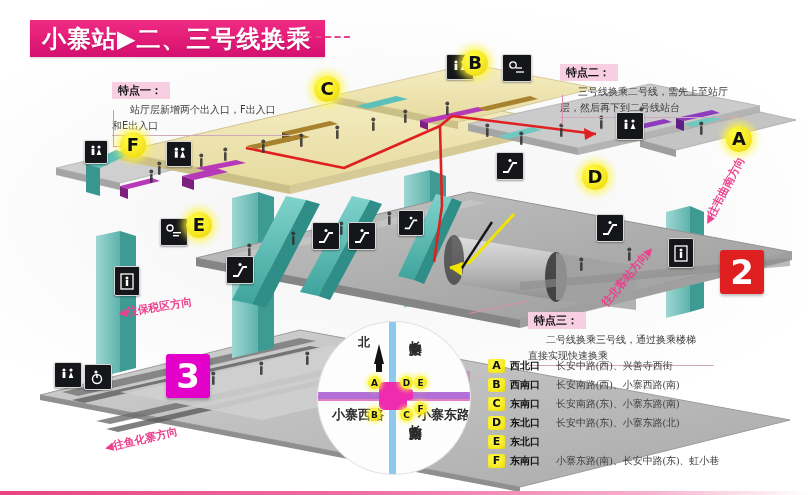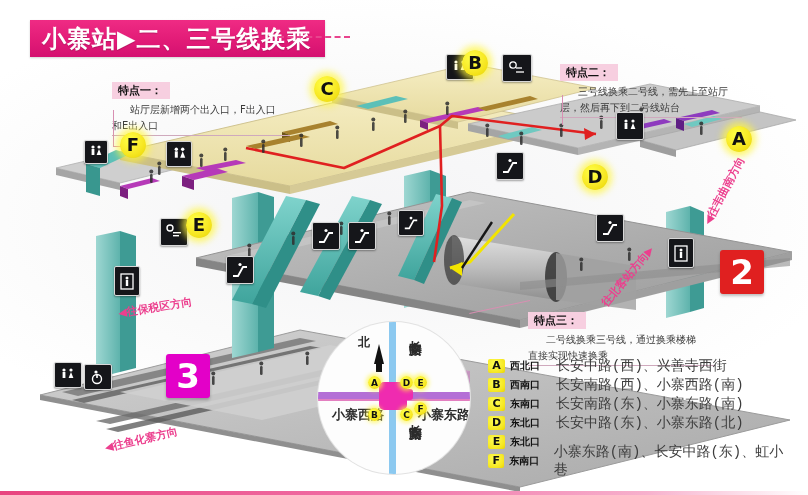--- a/index.html
+++ b/index.html
@@ -104,22 +104,22 @@
   
   .legend{position:absolute;left:488px;top:356px;width:300px;}
   .lrow{display:flex;align-items:center;height:19px;}
   .lrow .lt{width:17px;height:14px;border-radius:2px;
      background:radial-gradient(ellipse at 40% 35%, #ffff55 0%,#f5e620 70%,#e8d400 100%);
      display:flex;align-items:center;justify-content:center;
      font-size:11px;font-weight:bold;color:#111;margin-right:5px;
      font-family:"DejaVu Sans","Liberation Sans",sans-serif;}
   .lrow .ld{font-size:10px;font-weight:bold;color:#111;width:46px;
      font-family:"DejaVu Sans","Liberation Sans",sans-serif;}
-  .lrow .ls{font-size:14px;color:#3c3c3c;
-     font-family:Liberation Mono, monospace;}
+  .lrow .ls{font-size:10px;color:#3c3c3c;
+     font-family:Liberation Serif, serif;}
 
   
   .sign{position:absolute;background:#15161a;border:1.5px solid #d8d8d8;border-radius:2px;
      display:flex;align-items:center;justify-content:center;color:#fff;
      box-shadow:0 1px 2px rgba(0,0,0,.35);}
   .sign svg{display:block;}
 </style>
 </head>
 <body>
 

